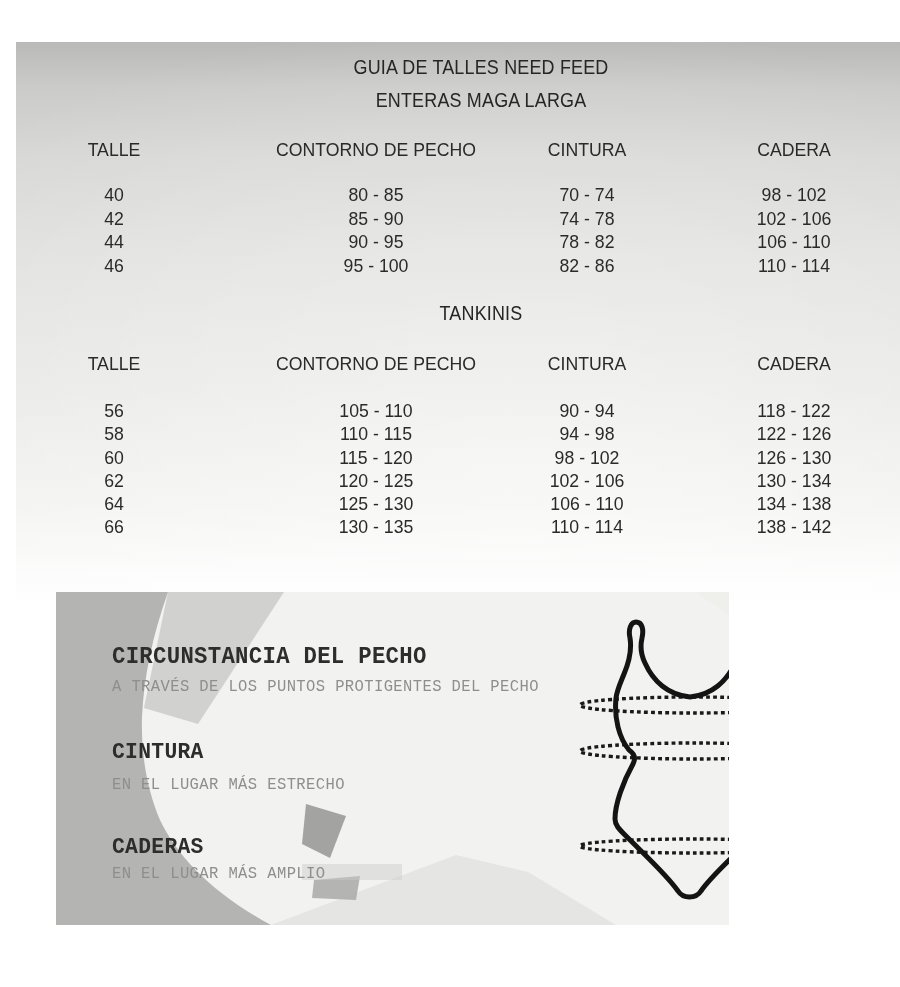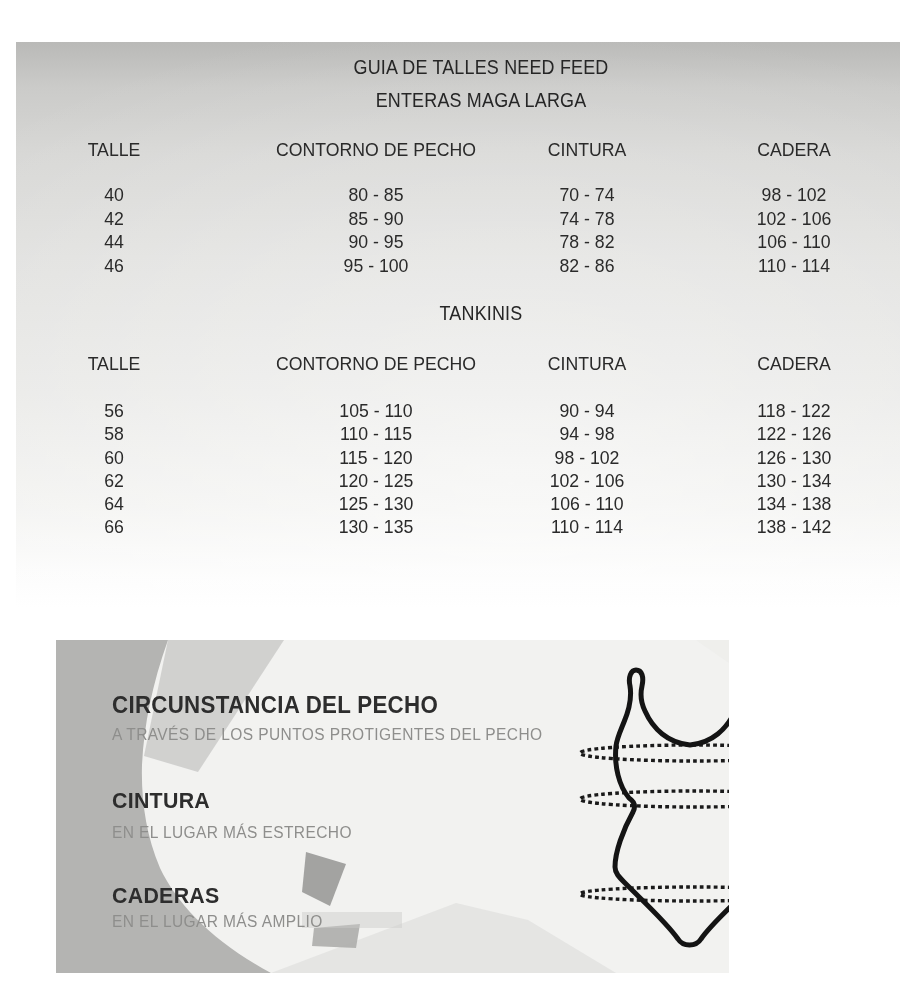--- a/index.html
+++ b/index.html
@@ -46,22 +46,22 @@
     transform:translateX(-50%) scaleX(0.93);
     font-size:19px; color:#2a2a2a;
   }
   .c0 { left:98px; }
   .c1 { left:360px; }
   .c2 { left:571px; }
   .c3 { left:778px; }
 
   
   .photo {
-    position:absolute; left:56px; top:640px; width:673px; height:333px;
-    background:#f2f2f0; overflow:hidden;
+    position:absolute; left:56px; top:592px; width:673px; height:333px;
+    background:#f2f2f0; overflow:hidden;font-family:Liberation Mono, monospace;
   }
   .photo svg { position:absolute; left:0; top:0; }
 
   .m-label {
     position:absolute; left:56px; font-weight:bold;
     font-size:22px; color:#2d2d2d; letter-spacing:0.3px;
     white-space:nowrap; transform:scaleX(0.97); transform-origin:left center;
   }
   .m-desc {
     position:absolute; left:56px; font-size:16px; color:#8e8e8c;

